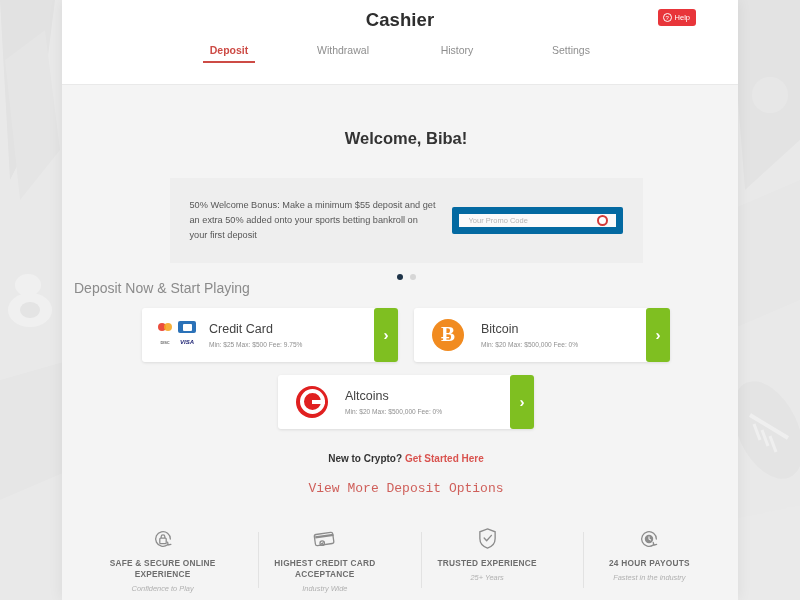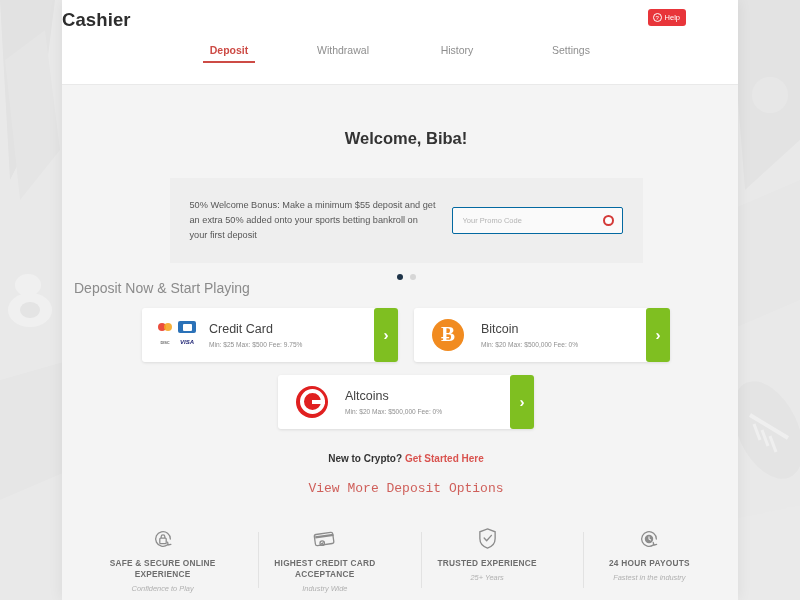--- a/index.html
+++ b/index.html
@@ -42,31 +42,31 @@
   }
 
   
   .app-header {
     position: relative;
     height: 85px;
     background: #ffffff;
     border-bottom: 1px solid #e9e9e9;
   }
   .page-title {
-    text-align: left;
+    text-align: center;
     padding-top: 9px;
     font-size: 18.5px;
     font-weight: bold;
     color: #2e2e2e;
     letter-spacing: .1px;
   }
   .help-btn {
     position: absolute;
     top: 9px;
-    right: 52px;
+    right: 42px;
     background: #e8353a;
     color: #fff;
     border: none;
     border-radius: 3px;
     height: 17px;
     padding: 0 6px 0 5px;
     display: flex;
     align-items: center;
     gap: 3px;
     font-size: 7.5px;
@@ -140,21 +140,21 @@
   .promo-text {
     flex: 0 0 248px;
     font-size: 9.2px;
     line-height: 1.62;
     color: #575757;
   }
   .promo-input-wrap {
     flex: 1;
     position: relative;
     background: #fafafa;
-    border: 1px solid #0369a1;
+    border: 7px solid #0369a1;
     border-radius: 2px;
     height: 27px;
     display: flex;
     align-items: center;
   }
   .promo-input {
     flex: 1;
     border: none;
     outline: none;
     background: transparent;

